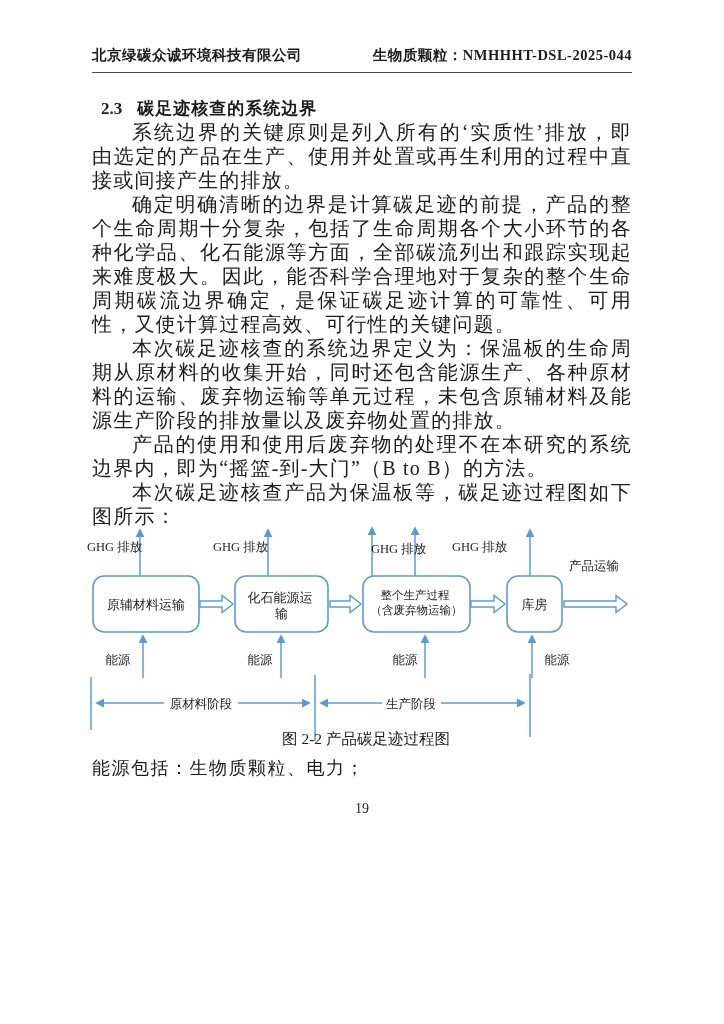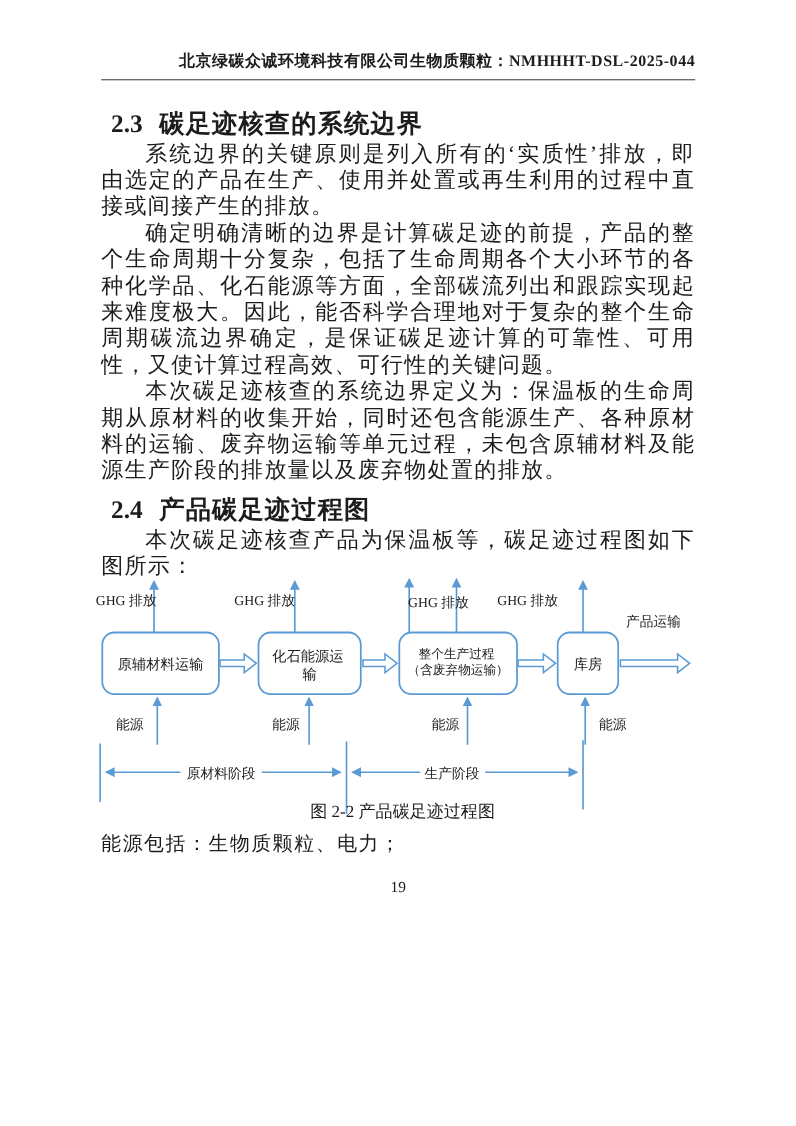--- a/index.html
+++ b/index.html
@@ -8,29 +8,29 @@
     width: 724px; height: 1024px;
     padding: 0 92px;
     font-family: "Liberation Serif", "DejaVu Serif", serif;
     color: #1c1c1c;
     overflow: hidden;
     background: #ffffff;
     position: relative;
   }
   
   .doc-header {
-    display: flex; justify-content: flex-end; align-items: flex-end;
+    display: flex; justify-content: space-between; align-items: flex-end;
     padding-top: 46px; padding-bottom: 7px;
     border-bottom: 1.5px solid #4a4a4a;
     font-weight: bold; font-size: 14.5px; letter-spacing: 0.5px;
   }
   .doc-header .archive { white-space: nowrap; }
   
   h2.sec-title {
-    font-size: 23px; font-weight: bold;
+    font-size: 17px; font-weight: bold;
     margin: 24px 0 0 9px; letter-spacing: 1px;
   }
   h2.sec-title .sec-num { margin-right: 15px; letter-spacing: 0; }
   h2.s24 { margin-top: 8px; }
   
   p.body-para {
     font-size: 20px; line-height: 24px; letter-spacing: 1.2px;
     text-align: justify; text-indent: 2em; margin: 0;
   }
   .p1 { margin-top: 8px; }
@@ -66,24 +66,22 @@
     <span class="archive"><span>生物质颗粒：</span><span>NMHHHT-DSL-2025-044</span></span>
   </header>
 
   <h2 class="sec-title s23">
     <span class="sec-num">2.3</span><span>碳足迹核查的系统边界</span>
   </h2>
 
   <p class="body-para p1">系统边界的关键原则是列入所有的‘实质性’排放，即由选定的产品在生产、使用并处置或再生利用的过程中直接或间接产生的排放。</p>
   <p class="body-para p2">确定明确清晰的边界是计算碳足迹的前提，产品的整个生命周期十分复杂，包括了生命周期各个大小环节的各种化学品、化石能源等方面，全部碳流列出和跟踪实现起来难度极大。因此，能否科学合理地对于复杂的整个生命周期碳流边界确定，是保证碳足迹计算的可靠性、可用性，又使计算过程高效、可行性的关键问题。</p>
   <p class="body-para p3">本次碳足迹核查的系统边界定义为：保温板的生命周期从原材料的收集开始，同时还包含能源生产、各种原材料的运输、废弃物运输等单元过程，未包含原辅材料及能源生产阶段的排放量以及废弃物处置的排放。</p>
+  <p class="body-para p4">产品的使用和使用后废弃物的处理不在本研究的系统边界内，即为“摇篮-到-大门”（B to B）的方法。</p>
 
-  <h2 class="sec-title s24">
-    <span class="sec-num">2.4</span><span>产品碳足迹过程图</span>
-  </h2>
 
   <p class="body-para p5">本次碳足迹核查产品为保温板等，碳足迹过程图如下图所示：</p>
 
   <figure class="figure-block">
     <svg class="diagram-svg" width="560" height="232" viewBox="85 665 560 232" xmlns="http://www.w3.org/2000/svg">
       <defs>
         <marker id="arrowhead" viewBox="0 0 10 10" refX="8" refY="5" markerWidth="9" markerHeight="9" markerUnits="userSpaceOnUse" orient="auto">
           <path d="M0,0 L10,5 L0,10 z" fill="#5B9BD5"></path>
         </marker>
       </defs>

